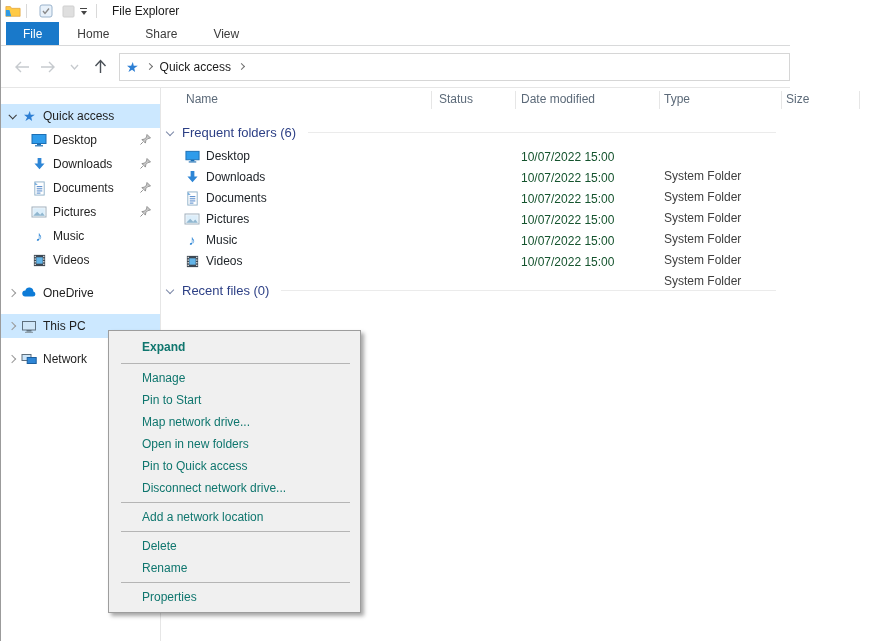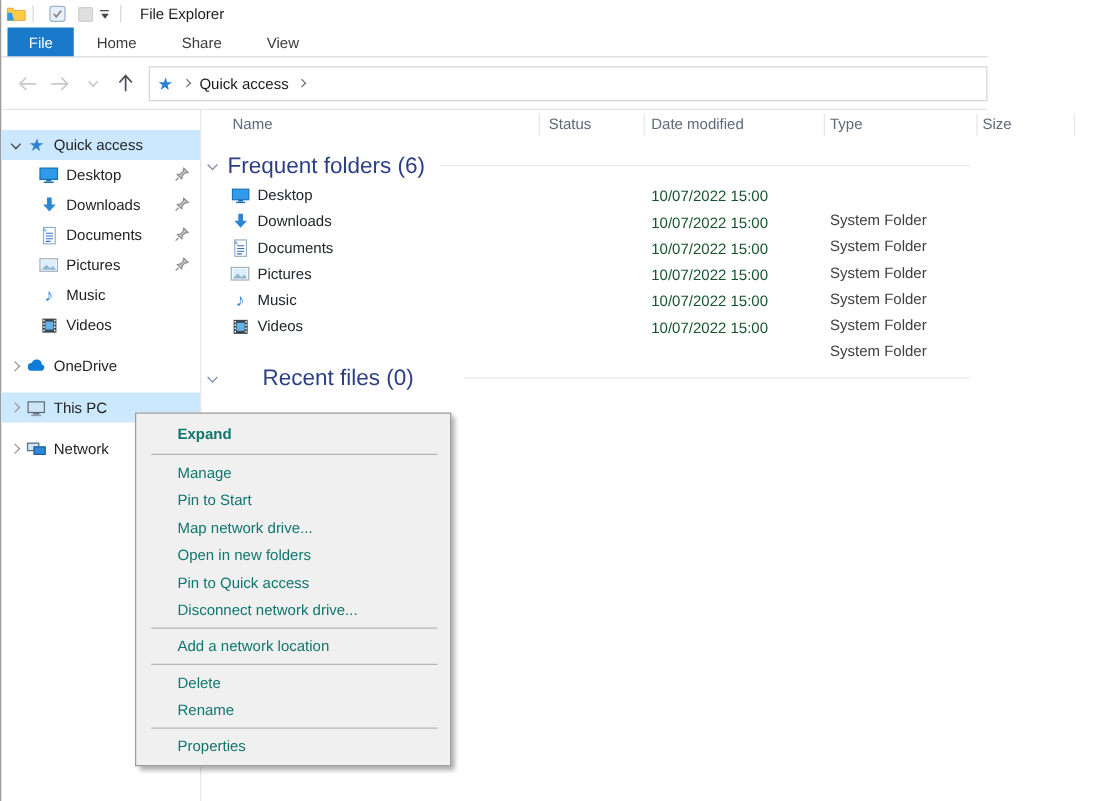--- a/index.html
+++ b/index.html
@@ -45,31 +45,31 @@
   .child .icon16 { margin-left:0; }
   .pin { position:absolute; right:8px; top:5px; width:13px; height:13px; }
   .note { color:#2e86d6; font-size:14px; line-height:1; }
 
   
   .colhead { height:24px; position:relative; color:#5c6a79; }
   .colhead .col { position:absolute; top:4px; }
   .colhead .vsep { position:absolute; top:3px; width:1px; height:18px; background:#e6e6e6; }
 
   
-  .group-head { display:flex; align-items:center; margin:10px 0 0 6px; height:20px; color:#2c3f85; font-size:18px; }
+  .group-head { display:flex; align-items:center; margin:10px 0 0 6px; height:20px; color:#2c3f85; font-size:13px; }
   .group-head .g-chev { width:6px; height:6px; border-right:1px solid #7b88a8; border-bottom:1px solid #7b88a8; transform:rotate(45deg); margin-right:9px; flex-shrink:0; }
   .group-head .rule { flex:1; height:0; border-top:1px solid #ebebeb; margin:0 14px 0 12px; }
   .rows { margin-top:5px; }
   .frow { height:21px; position:relative; }
   .frow .namecell { position:absolute; left:23px; top:1px; display:flex; align-items:center; }
   .frow .namecell .icon16 { margin:0 6px 0 0; }
   .frow .nm { color:#21262b; }
   .frow .dt { position:absolute; left:360px; top:3px; color:#14532d; }
   .frow .tp { position:absolute; left:503px; top:3px; color:#404040;margin-top:19px; }
-  .recent-head { margin-top:19px;gap:28px; }
+  .recent-head { margin-top:7px; }
 
   
   .ctxmenu { position:absolute; left:107px; top:330px; width:253px; background:#f0f0f0; border:1px solid #9d9d9d; box-shadow:3px 3px 4px rgba(0,0,0,0.35); padding:3px 0 4px 0; z-index:10; }
   .m-item { height:22px; line-height:22px; padding-left:33px; color:#0f766e; white-space:nowrap; }
   .m-item.first { height:26px; line-height:26px; font-weight:bold; }
   .m-sep { border:none; border-top:1px solid #b5b5b5; margin:3px 10px 3px 12px; }
 </style>
 </head>
 <body>
 

